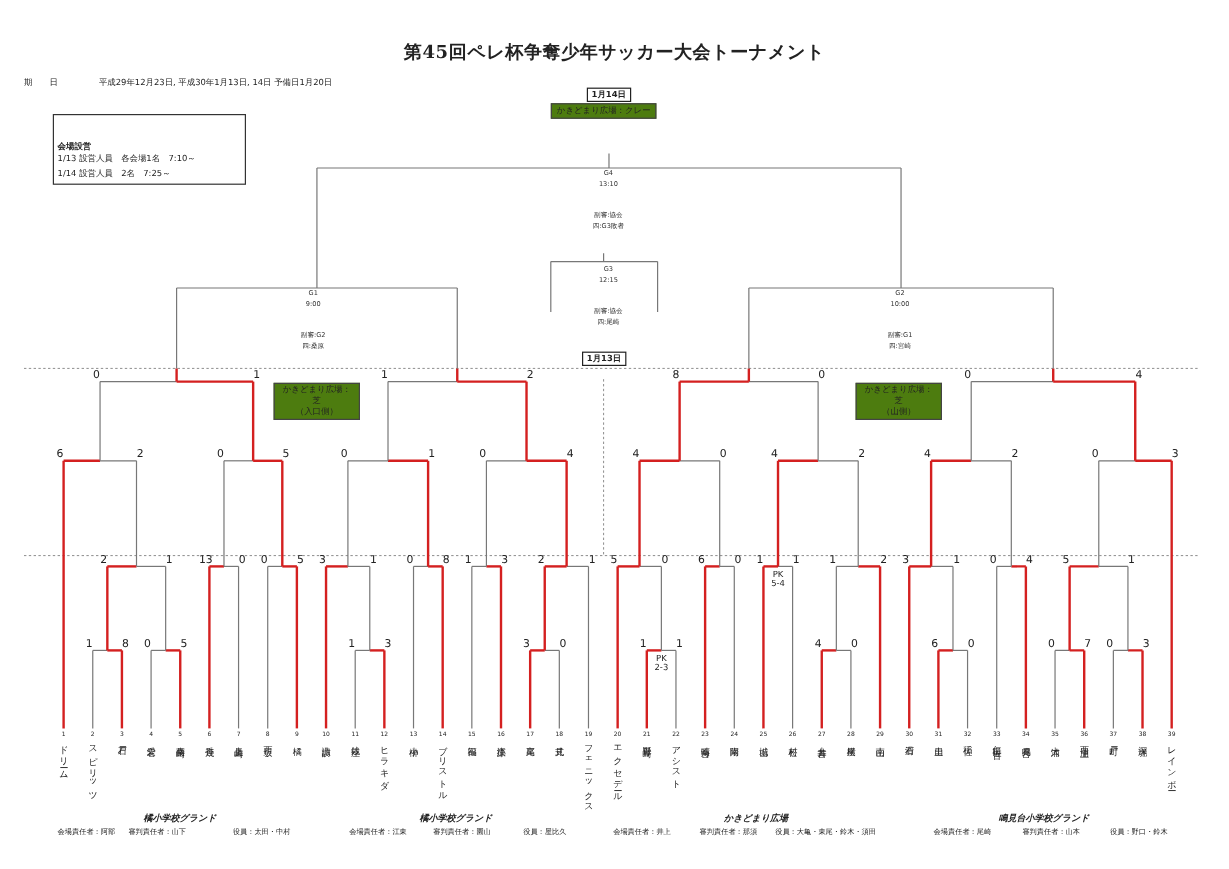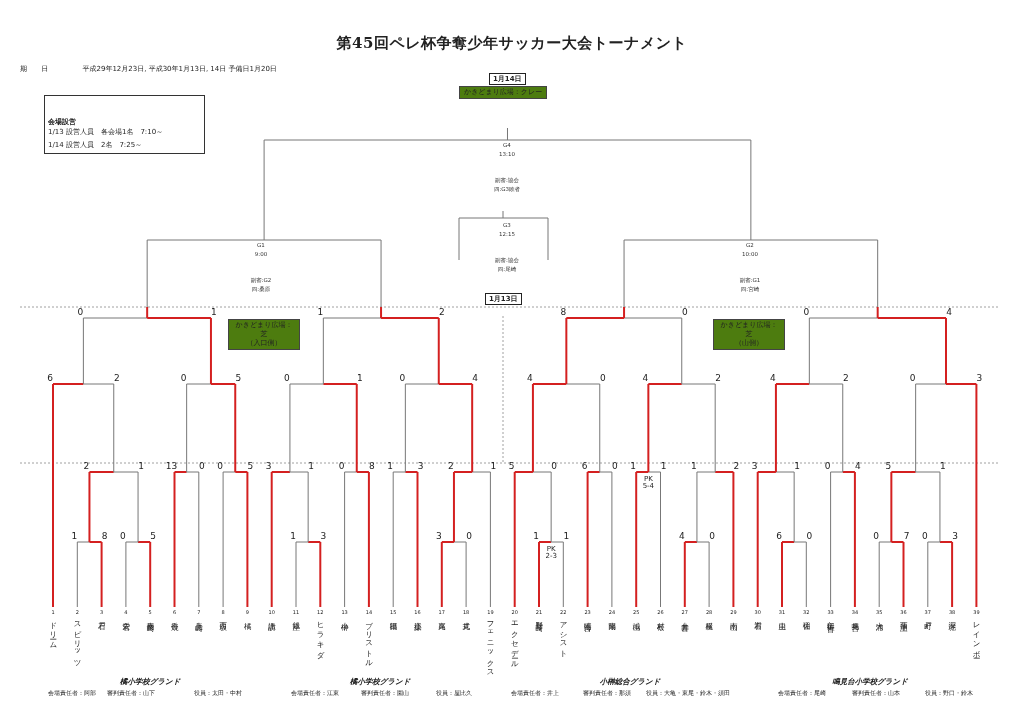--- a/index.html
+++ b/index.html
@@ -476,21 +476,21 @@
 <div class="abs ground" style="left:60px;width:180px;top:677px">橘小学校グランド</div>
 <div class="abs staff" style="left:48px;top:689px">会場責任者：阿部</div>
 <div class="abs staff" style="left:107px;top:689px">審判責任者：山下</div>
 <div class="abs staff" style="left:194px;top:689px">役員：太田・中村</div>
 
 <div class="abs ground" style="left:290px;width:180px;top:677px">橘小学校グランド</div>
 <div class="abs staff" style="left:291px;top:689px">会場責任者：江東</div>
 <div class="abs staff" style="left:361px;top:689px">審判責任者：園山</div>
 <div class="abs staff" style="left:436px;top:689px">役員：屋比久</div>
 
-<div class="abs ground" style="left:540px;width:180px;top:677px">小榊総合グランド</div>
+<div class="abs ground" style="left:540px;width:180px;top:677px">かきどまり広場</div>
 <div class="abs staff" style="left:511px;top:689px">会場責任者：井上</div>
 <div class="abs staff" style="left:583px;top:689px">審判責任者：那須</div>
 <div class="abs staff" style="left:646px;top:689px">役員：大亀・東尾・鈴木・須田</div>
 
 <div class="abs ground" style="left:780px;width:180px;top:677px">鳴見台小学校グランド</div>
 <div class="abs staff" style="left:778px;top:689px">会場責任者：尾崎</div>
 <div class="abs staff" style="left:852px;top:689px">審判責任者：山本</div>
 <div class="abs staff" style="left:925px;top:689px">役員：野口・鈴木</div>
 
 </body></html>

